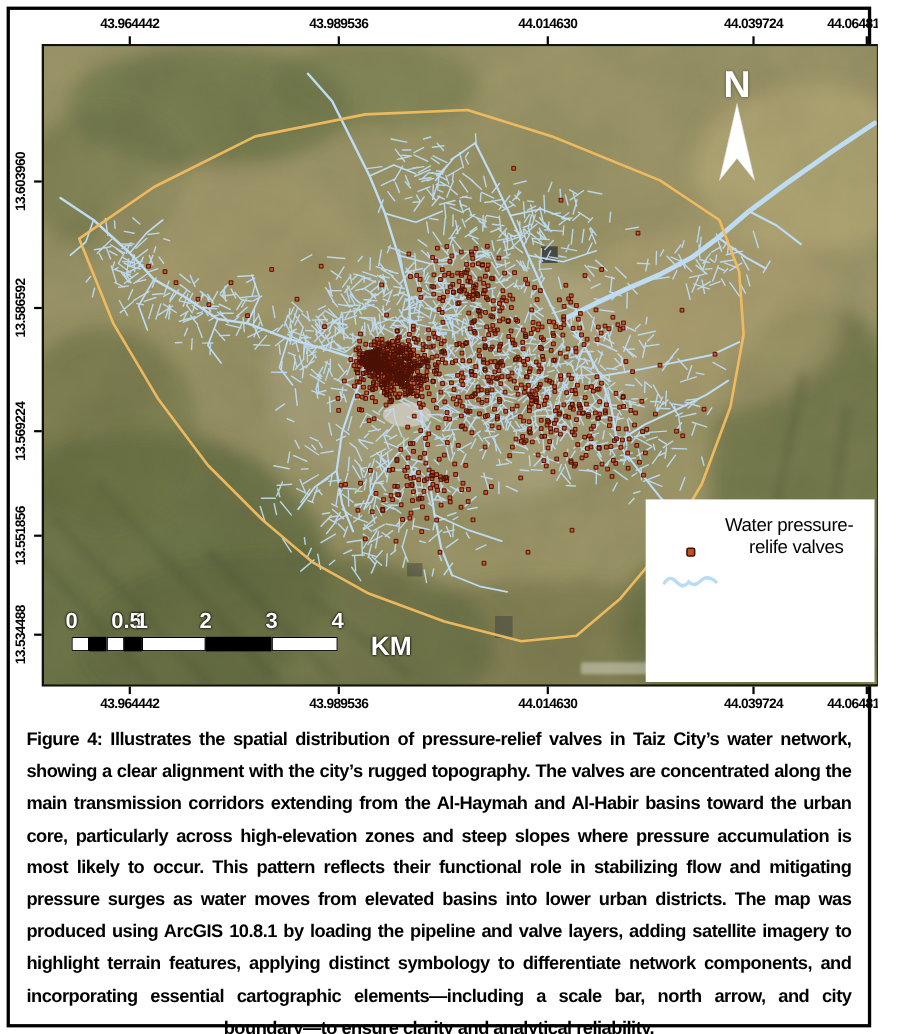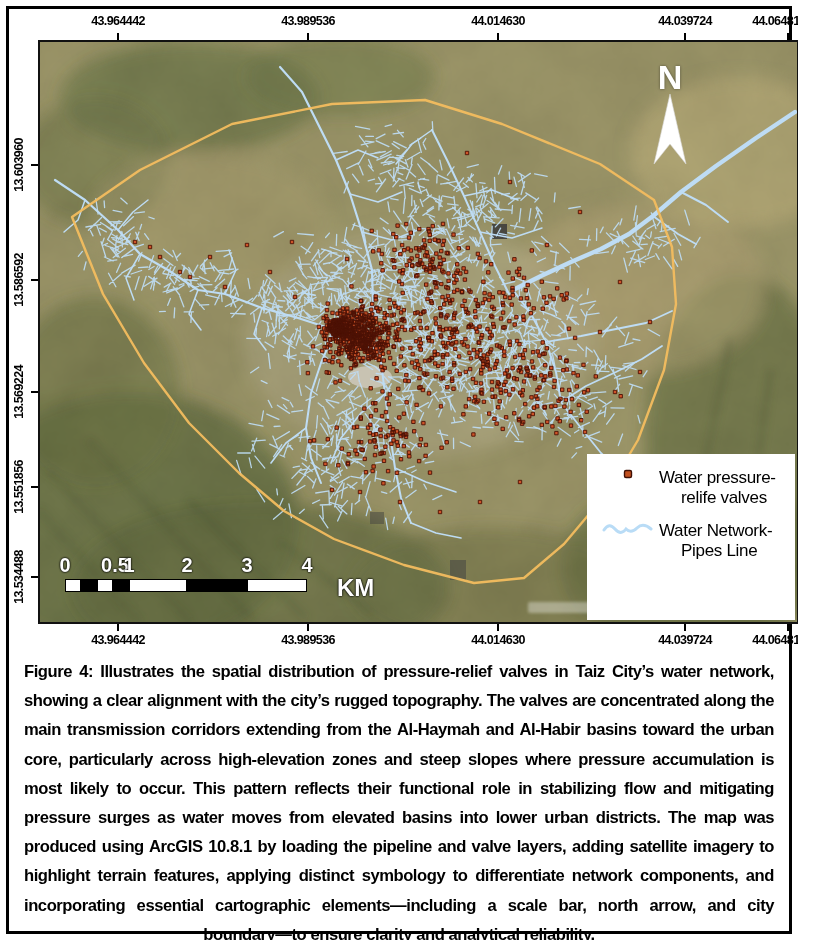--- a/index.html
+++ b/index.html
@@ -23,21 +23,21 @@
     color:#fff;font-size:34px;font-weight:700;text-shadow:0 0 3px rgba(0,0,0,.45);}
   
   .scalebar{position:absolute;left:0;top:0;width:340px;height:60px;pointer-events:none;}
   .sb-label{position:absolute;transform:translateX(-50%);color:#fff;font-weight:700;font-size:20px;
     text-shadow:0 0 2px #000,0 0 2px #000;top:0;}
   .sb-seg{position:absolute;top:25px;height:13px;border:1px solid #000;box-sizing:border-box;}
   .sb-unit{position:absolute;left:297px;top:20px;color:#fff;font-weight:700;font-size:24px;
     text-shadow:0 0 2px #000,0 0 2px #000;}
   
   .legend{position:absolute;left:547px;top:412px;right:2px;bottom:2px;background:#fff;padding:14px 4px 4px 10px;box-sizing:border-box;}
-  .lg-row{display:flex;align-items:flex-start;margin-bottom:13px;}
+  .lg-row{display:flex;align-items:flex-end;margin-bottom:13px;}
   .lg-sym{width:62px;flex:0 0 62px;display:flex;justify-content:center;align-items:center;}
   .lg-txt{font-size:17px;color:#000;line-height:20px;letter-spacing:-0.3px;}
   .lg-txt .l2{padding-left:7px;margin-left:15px;}
   
   .wm{position:absolute;left:488px;top:560px;width:78px;height:11px;background:rgba(255,255,255,.35);
     filter:blur(1.5px);border-radius:2px;}
   
   .caption{position:absolute;left:9px;right:9px;top:641px;padding:7px 6px 0 6px;
     font-size:16.6px;font-weight:700;line-height:29.2px;color:#000;letter-spacing:-0.45px;
     text-align:justify;text-align-last:center;}
@@ -238,24 +238,20 @@
             <div>Water pressure-</div>
             <div class="l2">relife valves</div>
           </div>
         </div>
         <div class="lg-row">
           <div class="lg-sym">
             <svg width="52" height="16" viewBox="0 0 52 16">
                 <path d="M2,9 q5,-8 11,-1 t11,0 q5,5 11,-1 t14,1" fill="none" stroke="#b9dcf6" stroke-width="3" stroke-linecap="round"></path>
               </svg>
           </div>
-          <div class="lg-txt">
-            <div>Water Network-</div>
-            <div class="l2">Pipes Line</div>
-          </div>
         </div>
       </div>
     </div>
 
     <div class="caption"><span>Figure 4:</span> <span>Illustrates the spatial distribution of pressure-relief valves in Taiz City’s water network, showing a clear alignment with the city’s rugged topography. The valves are concentrated along the main transmission corridors extending from the Al-Haymah and Al-Habir basins toward the urban core, particularly across high-elevation zones and steep slopes where pressure accumulation is most likely to occur. This pattern reflects their functional role in stabilizing flow and mitigating pressure surges as water moves from elevated basins into lower urban districts. The map was produced using ArcGIS 10.8.1 by loading the pipeline and valve layers, adding satellite imagery to highlight terrain features, applying distinct symbology to differentiate network components, and incorporating essential cartographic elements—including a scale bar, north arrow, and city boundary—to ensure clarity and analytical reliability.</span></div>
 
   </div>
 </div>
 
 </body></html>

